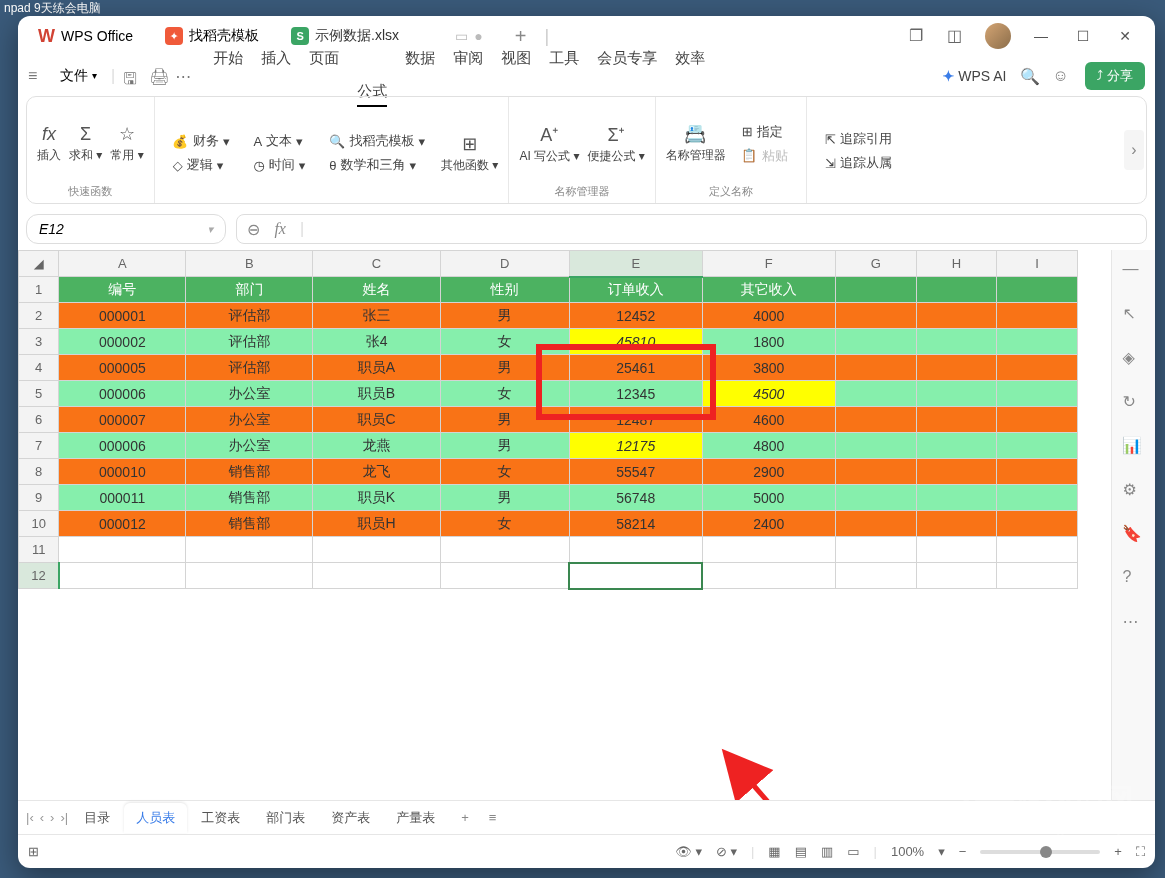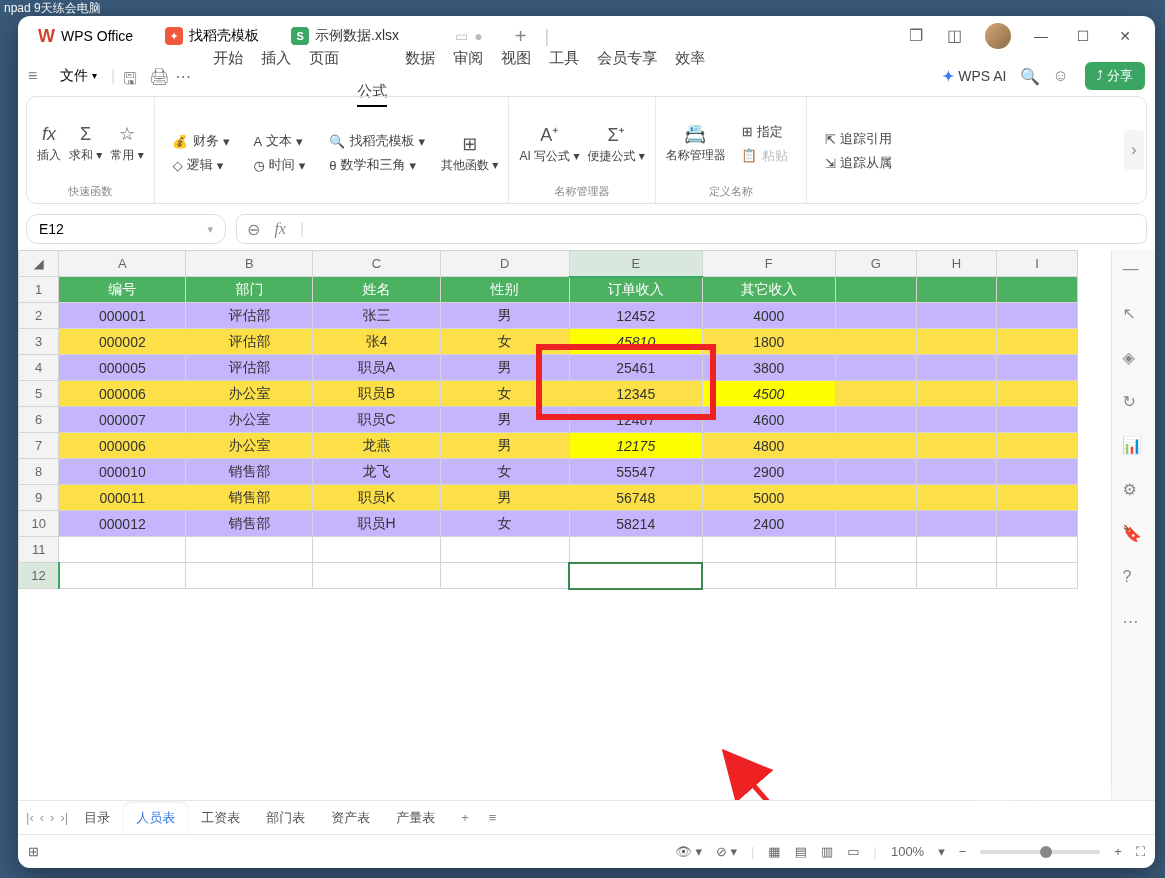--- a/index.html
+++ b/index.html
@@ -30,35 +30,35 @@
 .ribbon { height: 108px; border: 1px solid #e0e0e0; border-radius: 10px; margin: 0 8px; display: flex; position: relative; }
 .ribbon-group { display: flex; flex-direction: column; border-right: 1px solid #e8e8e8; padding: 8px 0 2px; }
 .ribbon-btns { display: flex; gap: 8px; padding: 0 10px; flex: 1; }
 .ribbon-col { display: flex; flex-direction: column; align-items: center; gap: 2px; font-size: 12px; color: #444; justify-content: center; }
 .ribbon-col-row { display: flex; flex-direction: column; gap: 6px; padding: 0 8px; justify-content: center; }
 .ribbon-mini { display: flex; align-items: center; gap: 4px; font-size: 13px; color: #444; white-space: nowrap; }
 .ribbon-icon { width: 24px; font-size: 18px; color: #555; text-align: center; }
 .ribbon-label { font-size: 11px; color: #888; text-align: center; padding: 2px 0; font-family: Liberation Mono, monospace; }
 .ribbon-nav { position: absolute; right: 2px; top: 50%; transform: translateY(-50%); width: 20px; height: 40px; background: #f5f5f5; border-radius: 4px; display: flex; align-items: center; justify-content: center; color: #888; cursor: pointer; }
 .formula-row { display: flex; align-items: center; height: 34px; margin: 8px 8px 4px; gap: 10px; }
-.namebox { width: 200px; border: 1px solid #ddd; border-radius: 12px; height: 30px; display: flex; align-items: center; padding: 0 12px; font-size: 14px; justify-content: space-between; }
+.namebox { width: 200px; border: 1px solid #ddd; border-radius: 12px; height: 30px; display: flex; align-items: center; padding: 0 12px; font-size: 14px; justify-content: space-between; font-style: italic; }
 .fx-box { flex: 1; border: 1px solid #ddd; border-radius: 8px; height: 30px; display: flex; align-items: center; padding: 0 10px; gap: 14px; color: #888; }
 .fx-label { font-style: italic; font-family: serif; }
 .sheet-area { flex: 1; display: flex; overflow: hidden; }
 .sheet-wrap { flex: 1; overflow: hidden; position: relative; }
 table.sheet { border-collapse: collapse; width: 1060px; }
 table.sheet th, table.sheet td { border: 1px solid #d4d4d4; font-size: 14px; text-align: center; height: 26px; }
 table.sheet th { background: #f3f3f3; font-weight: normal; color: #666; font-size: 13px; }
 .col-head th { height: 24px; }
 .row-head { width: 40px; background: #f3f3f3; color: #666; font-size: 13px; }
 .corner { width: 40px; background: #f3f3f3; }
 .hdr-row td { background: #4cb261; color: #fff; font-size: 16px; height: 40px; border-color: #3ba564; }
 .data-row td { height: 44px; font-size: 17px; color: #333; }
-.even td { background: #c4b5fd; }
-.odd td { background: #fde047; }
+.even td { background: #f97316; }
+.odd td { background: #86efac; }
 .dash td { border-style: dashed; border-color: #8bc99a; }
 .th-sel { background: #d9e8dc !important; border-bottom: 2px solid #3ba564 !important; }
 .rh-sel { background: #d9e8dc !important; border-right: 2px solid #3ba564 !important; }
 .sel-cell { outline: 2px solid #3a8750; outline-offset: -1px; }
 .yellow { background: #ffff00 !important; font-style: italic; }
 .redbox { position: absolute; border: 6px solid #e22; pointer-events: none; }
 .arrow-svg { position: absolute; pointer-events: none; }
 .right-rail { width: 44px; background: #f8f8f8; border-left: 1px solid #e6e6e6; display: flex; flex-direction: column; align-items: center; gap: 22px; padding-top: 10px; }
 .rail-icon { width: 22px; height: 22px; color: #888; cursor: pointer; }
 .sheettabs { height: 34px; display: flex; align-items: center; padding: 0 8px; gap: 4px; border-top: 1px solid #e6e6e6; font-size: 13px; }

